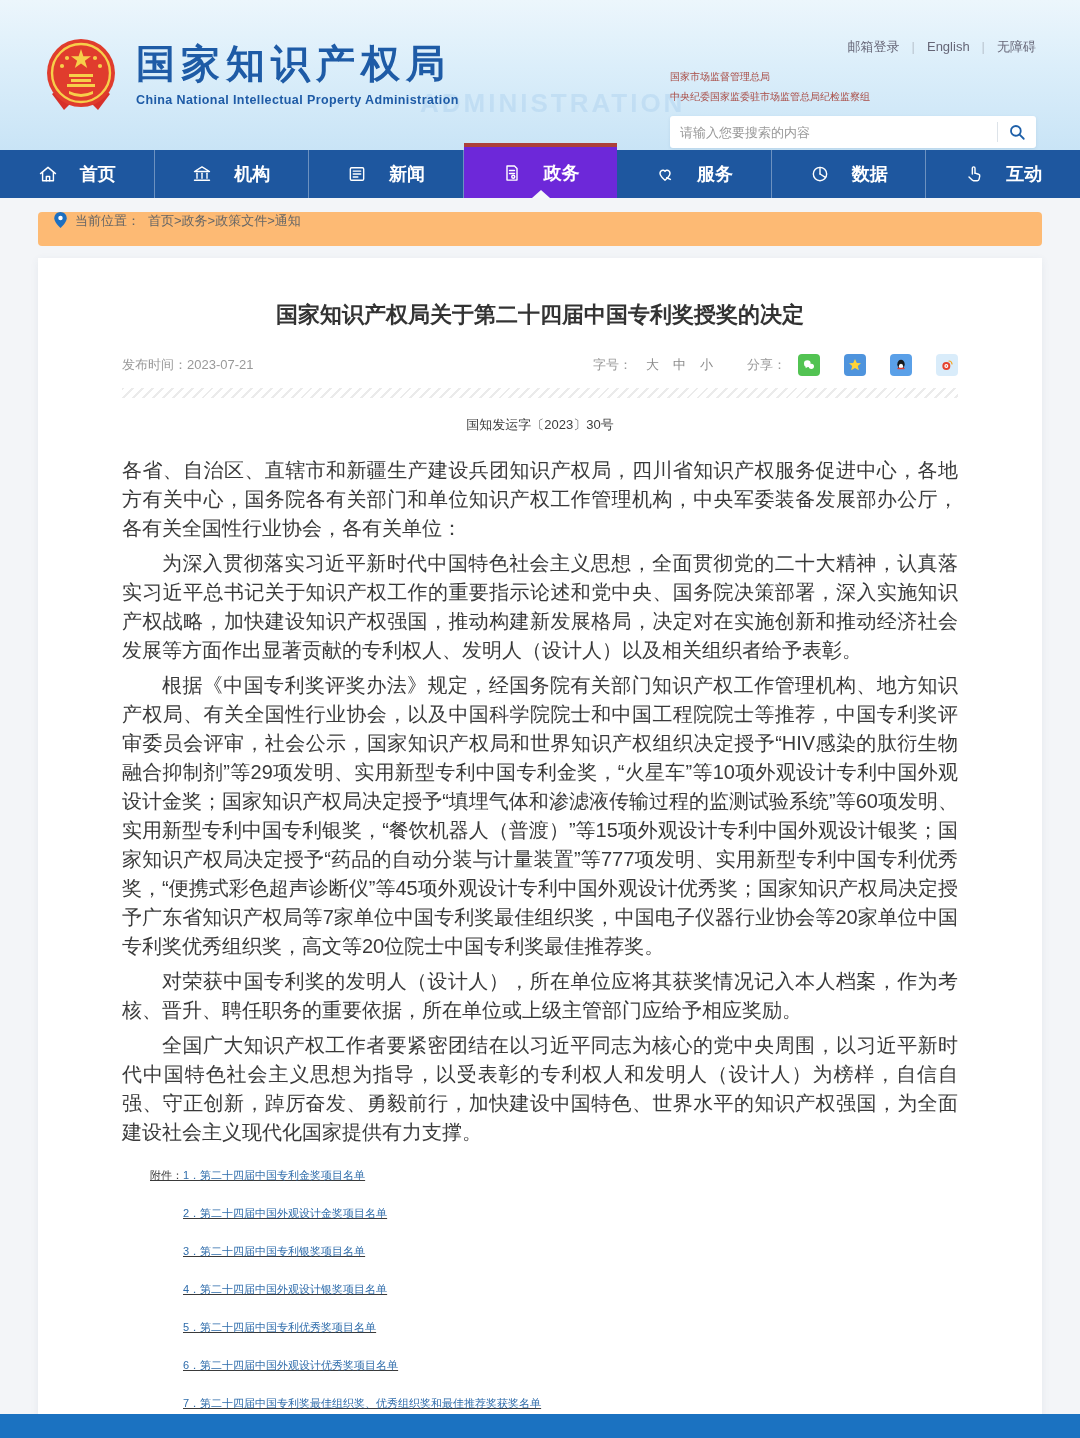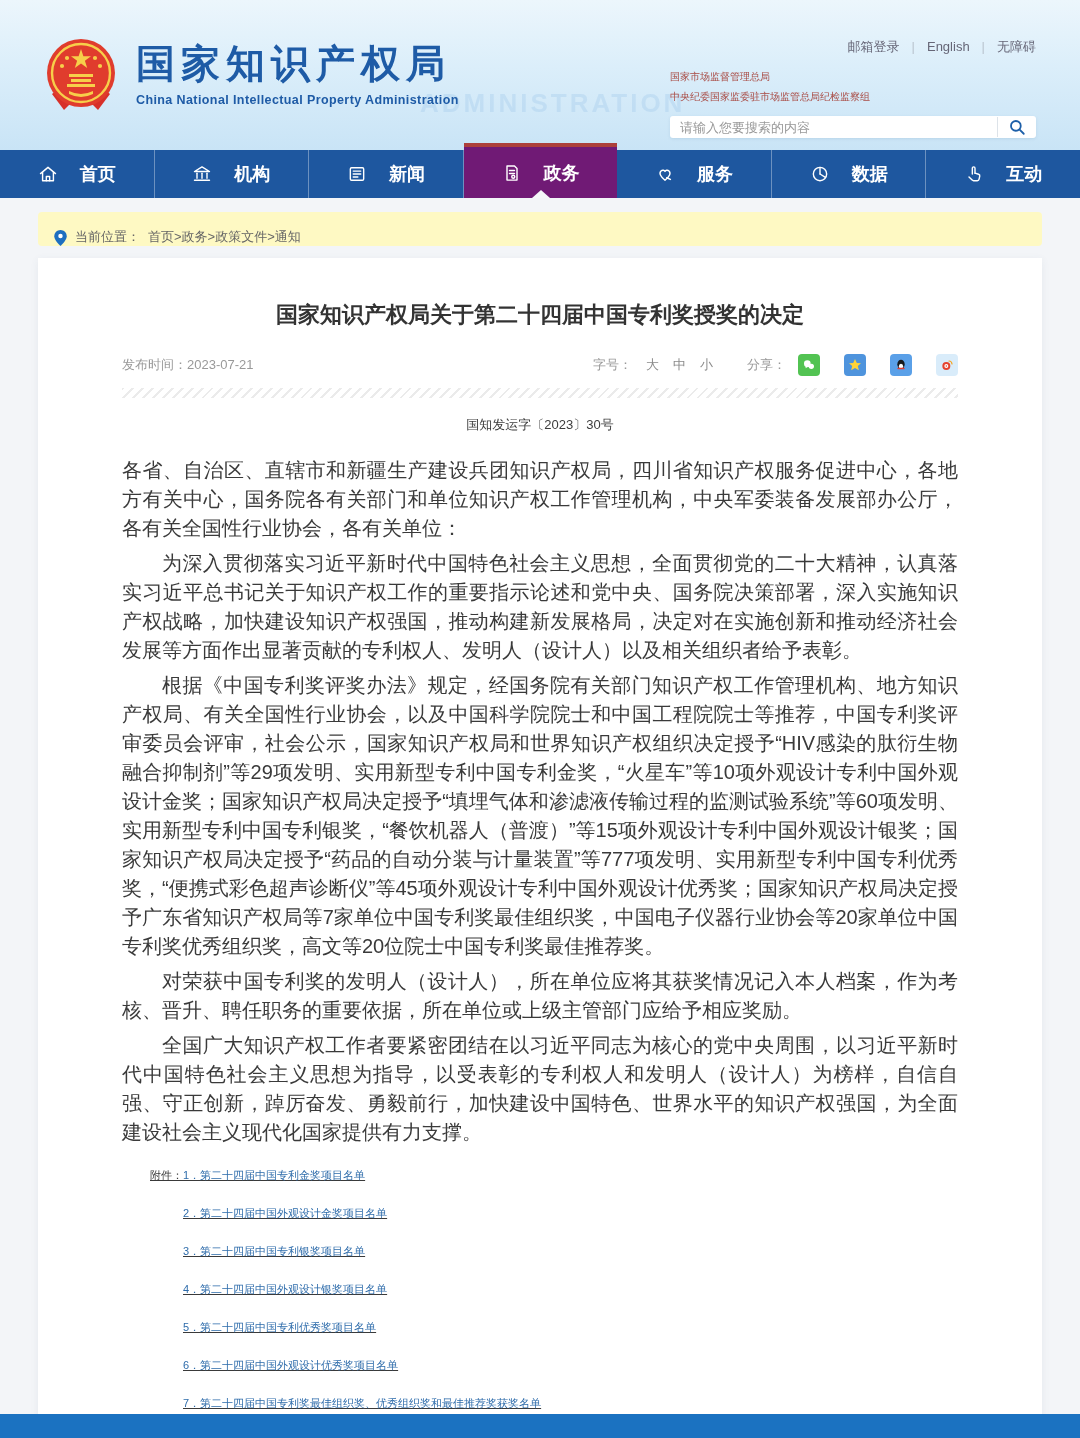--- a/index.html
+++ b/index.html
@@ -17,42 +17,42 @@
   .logo-wrap { position:absolute; left:42px; top:36px; display:flex; align-items:center; gap:16px; }
   .emblem { width:78px; height:78px; flex:none; }
   .site-title { font-size:39px; font-weight:bold; color:#1e5ba6; letter-spacing:6px; line-height:1.1; }
   .site-sub { font-size:12.5px; font-weight:bold; color:#1e5ba6; margin-top:7px; letter-spacing:.4px; }
   .header-right { position:absolute; right:44px; top:38px; width:366px; }
   .top-links { text-align:right; font-size:13px; color:#667; }
   .top-links a { color:#667; text-decoration:none; }
   .top-links .pipe { color:#b9c4cf; margin:0 12px; }
   .red-links { margin-top:11px; }
   .red-links a { display:block; color:#a84a43; font-size:10px; line-height:20px; text-decoration:none; }
-  .search-bar { margin-top:9px; height:22px; background:#fff; border-radius:3px;
+  .search-bar { margin-top:9px; height:32px; background:#fff; border-radius:3px;
     display:flex; align-items:center; padding:0 10px; box-shadow:0 1px 3px rgba(80,120,160,.15); }
   .search-bar input { flex:1; border:none; outline:none; font-size:13px; color:#333;
     font-family:inherit; background:transparent; }
   .search-bar input::placeholder { color:#999; }
   .search-sep { width:1px; height:20px; background:#dde3e9; margin:0 10px; }
   
   .nav { position:relative; height:48px; background:#1e579f; display:flex; z-index:2; }
   .nav-item { flex:1; display:flex; align-items:center; justify-content:center; gap:22px;
     color:#fff; font-size:18px; font-weight:bold; cursor:pointer;
     border-right:1px solid rgba(255,255,255,.35); }
   .nav-item:last-child { border-right:none; }
   .nav-item .nav-ic { display:flex; }
-  .nav-item.active { position:relative; background:#701a75; margin-top:-7px;
+  .nav-item.active { position:relative; background:#6d28d9; margin-top:-7px;
     border-top:4px solid #ac403b; border-right:none; }
   .nav-item.active::after { content:""; position:absolute; bottom:0; left:50%;
     transform:translateX(-50%); width:0; height:0;
     border-left:9px solid transparent; border-right:9px solid transparent;
     border-bottom:8px solid #f5f7f9; }
   
   .crumb-wrap { padding:14px 38px 0; }
-  .crumb { background:#fef9c3; border-radius:4px; height:34px; display:flex; align-items:flex-end;
+  .crumb { background:#fdba74; border-radius:4px; height:34px; display:flex; align-items:flex-start;
     padding:0 16px; font-size:13px; color:#666; gap:8px; }
   .crumb a { color:#666; text-decoration:none; }
   
   .card { margin:12px 38px 0; background:#fff; box-shadow:0 2px 8px rgba(60,90,120,.08);
     padding:42px 84px 28px; }
   .art-title { text-align:center; font-size:22px; font-weight:bold; color:#333; line-height:30px; }
   .meta { display:flex; align-items:center; margin-top:24px; font-size:13px; color:#999; height:22px; }
   .meta-right { margin-left:auto; display:flex; align-items:center; }
   .fs-btn { color:#8a8a8a; margin-left:14px; cursor:pointer; }
   .share-label { margin-left:34px; }

